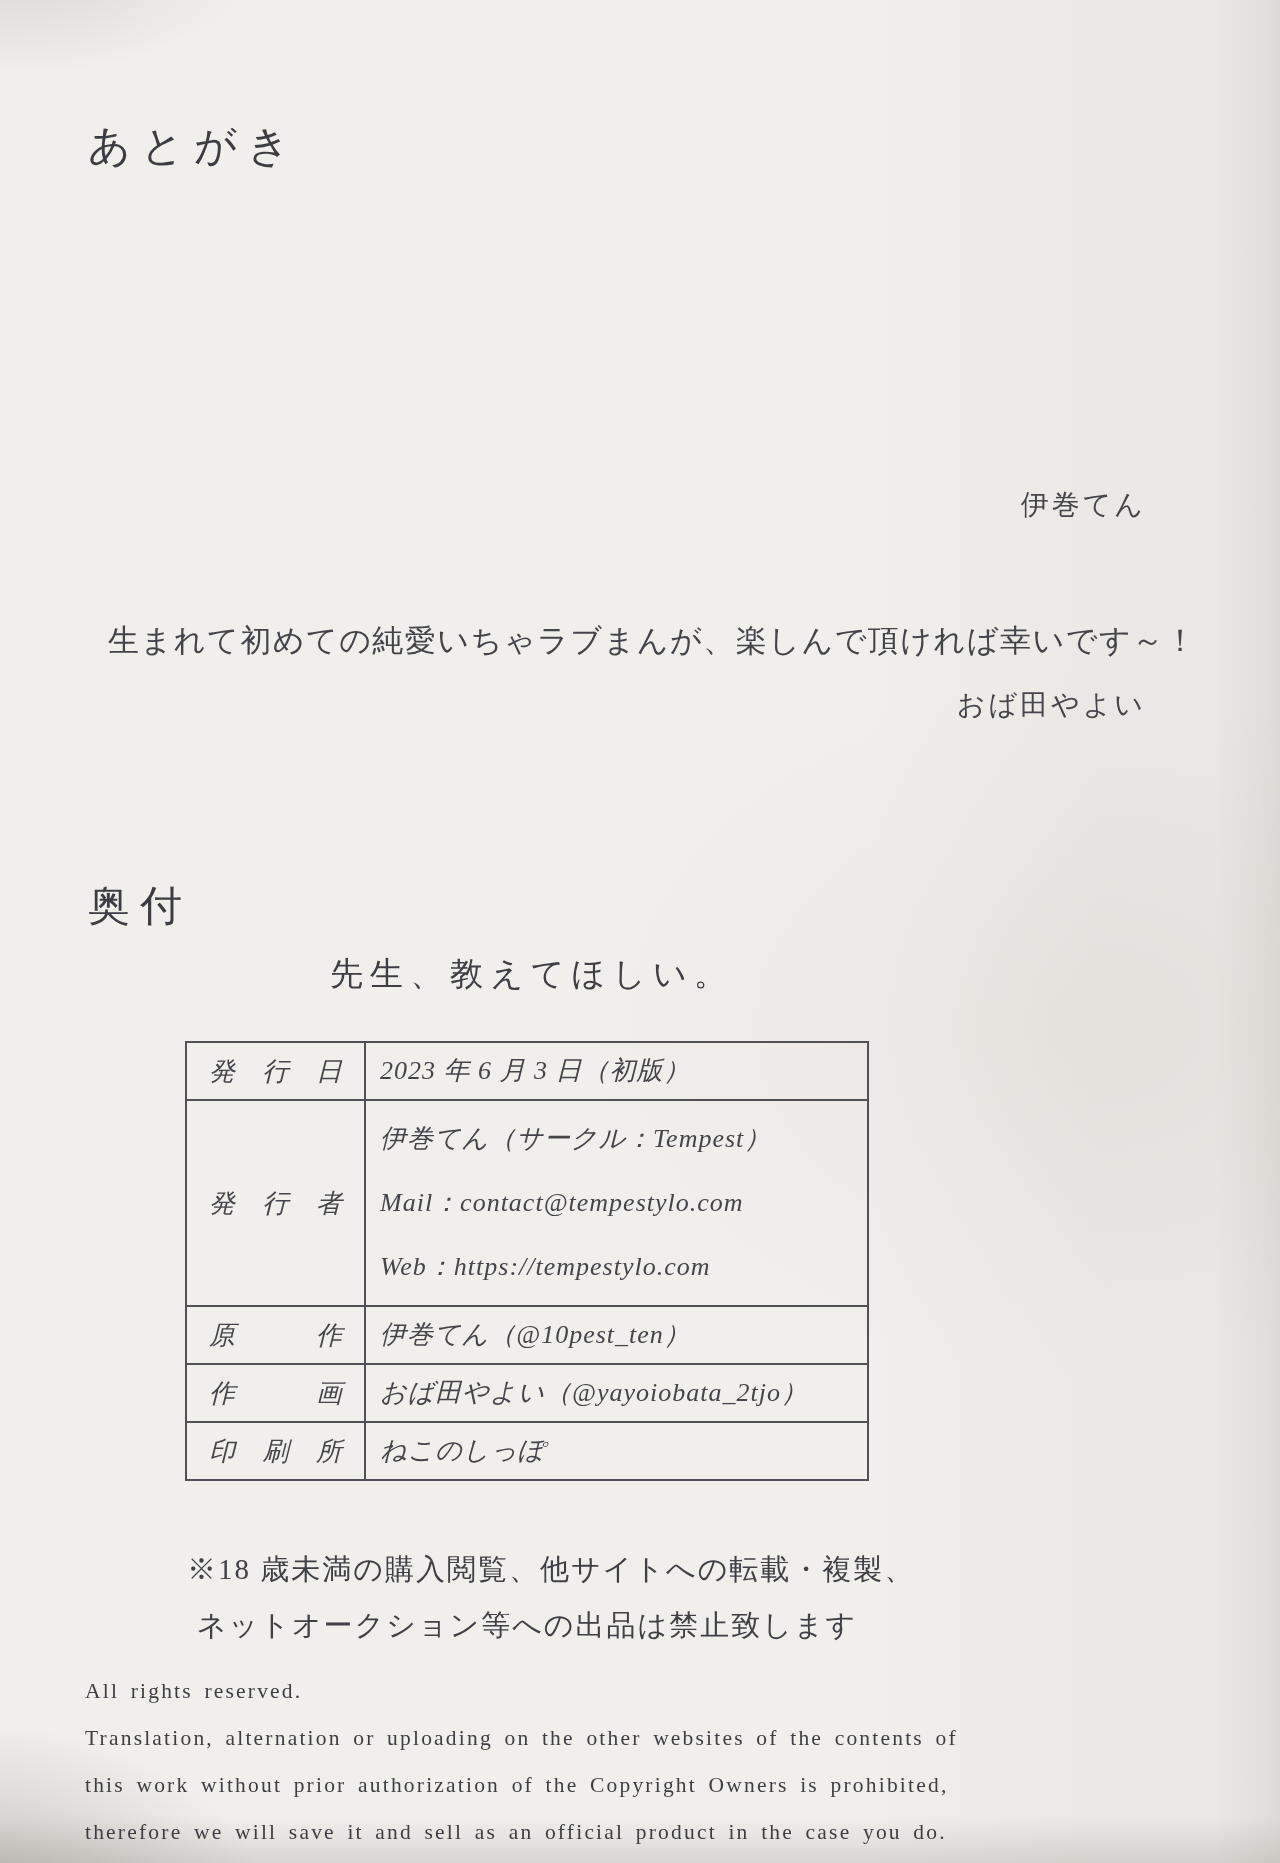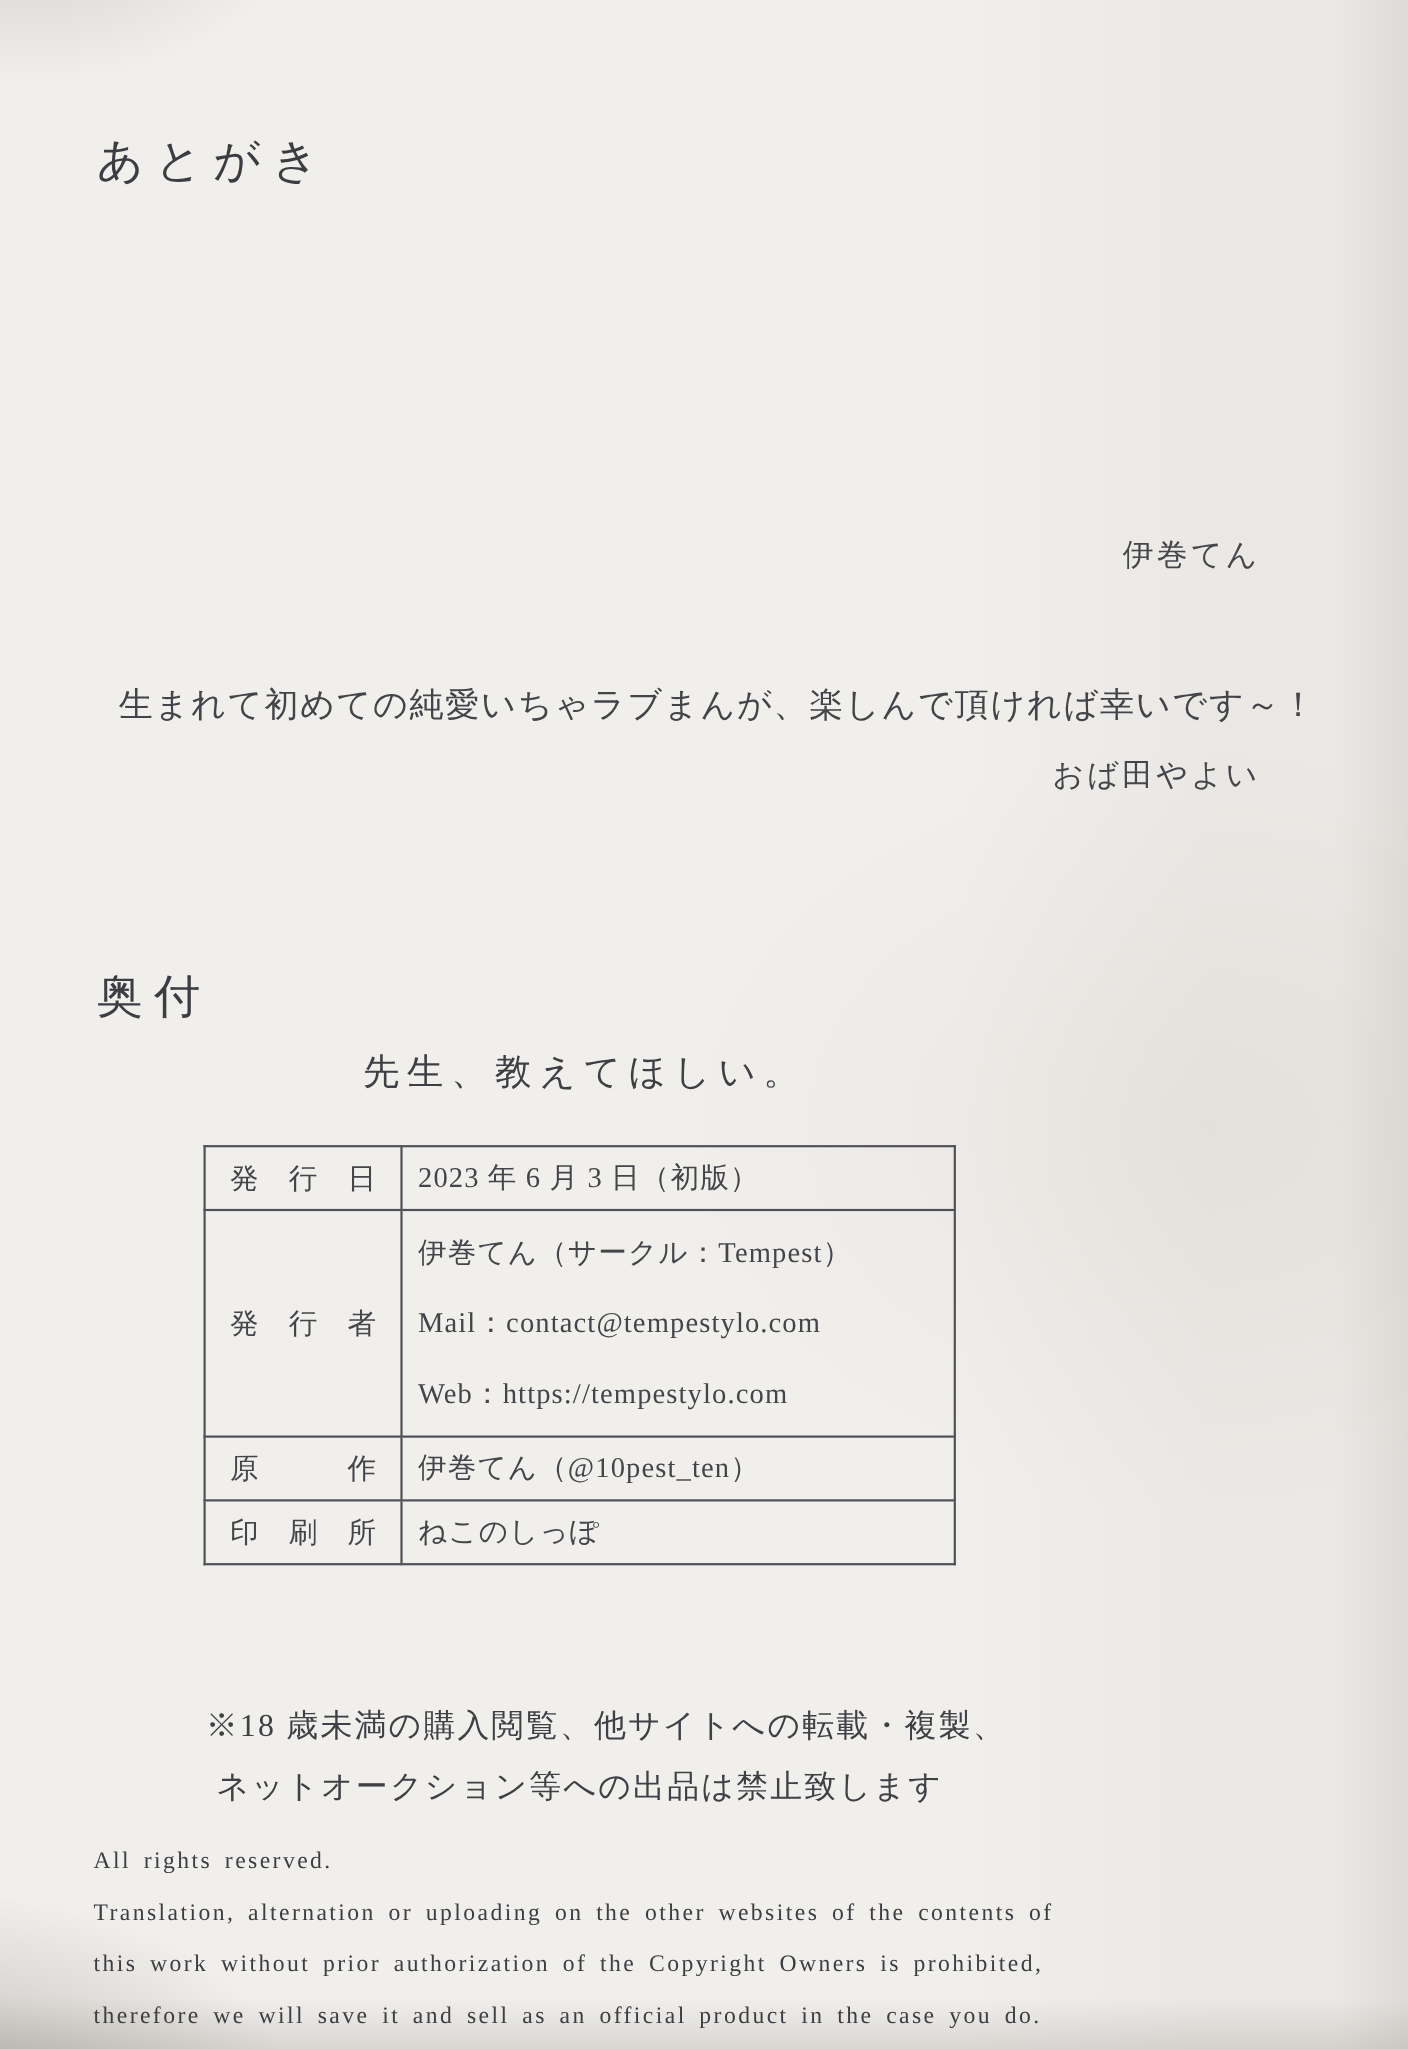--- a/index.html
+++ b/index.html
@@ -137,40 +137,46 @@
   <div class="abs signature" style="top:486px;">伊巻てん</div>
 
   <div class="abs oneline" style="left:108px; top:620px;">生まれて初めての純愛いちゃラブまんが、楽しんで頂ければ幸いです～！</div>
 
   <div class="abs signature" style="top:686px;">おば田やよい</div>
 
   <div class="abs section-heading" style="left:88px; top:878px;">奥付</div>
 
   <div class="abs book-title" style="left:330px; top:952px;">先生、教えてほしい。</div>
 
-  <table class="colophon abs" style="left:185px; top:1041px;">
+  <table class="colophon abs" style="left:185px; top:1041px;font-style:italic;">
     <tbody>
         <tr class="single">
       <td class="lbl">発行日</td>
       <td class="val">
         <div class="val-line">2023 年 6 月 3 日（初版）</div>
       </td>
     </tr>
     <tr>
       <td class="lbl">発行者</td>
       <td class="val multi">
         <div class="val-line">伊巻てん（サークル：Tempest）</div>
         <div class="val-line">Mail：contact@tempestylo.com</div>
         <div class="val-line">Web：https://tempestylo.com</div>
       </td>
     </tr>
     <tr class="single">
       <td class="lbl">原作</td>
       <td class="val">
         <div class="val-line">伊巻てん（@10pest_ten）</div>
+      </td>
+    </tr>
+    <tr class="single">
+      <td class="lbl">作画</td>
+      <td class="val">
+        <div class="val-line">おば田やよい（@yayoiobata_2tjo）</div>
       </td>
     </tr>
     <tr class="single">
       <td class="lbl">印刷所</td>
       <td class="val">
         <div class="val-line">ねこのしっぽ</div>
       </td>
     </tr>
   </tbody>
     </table>

